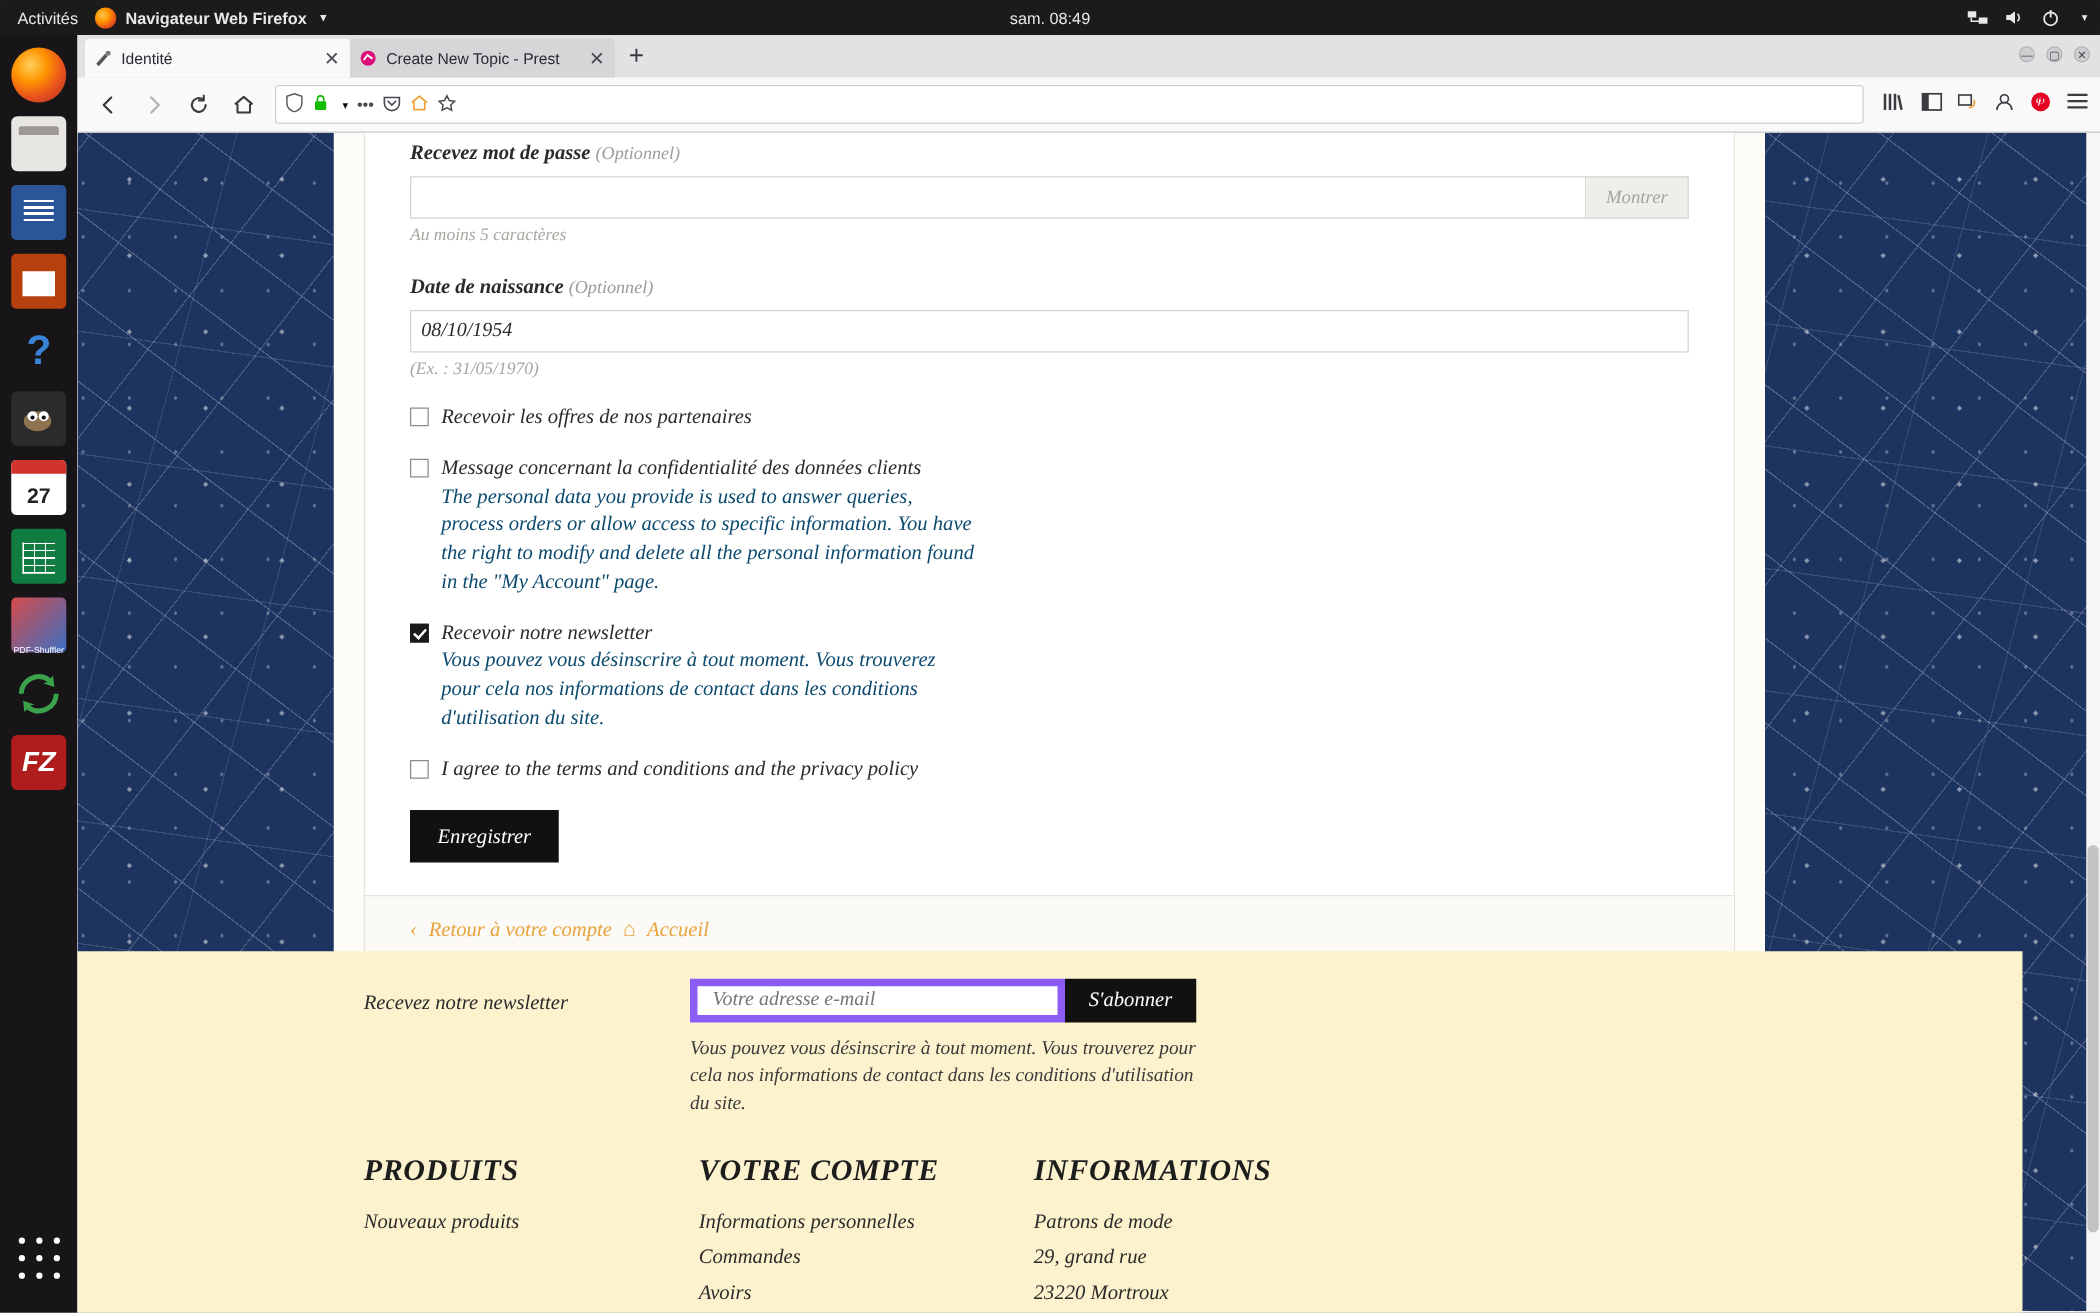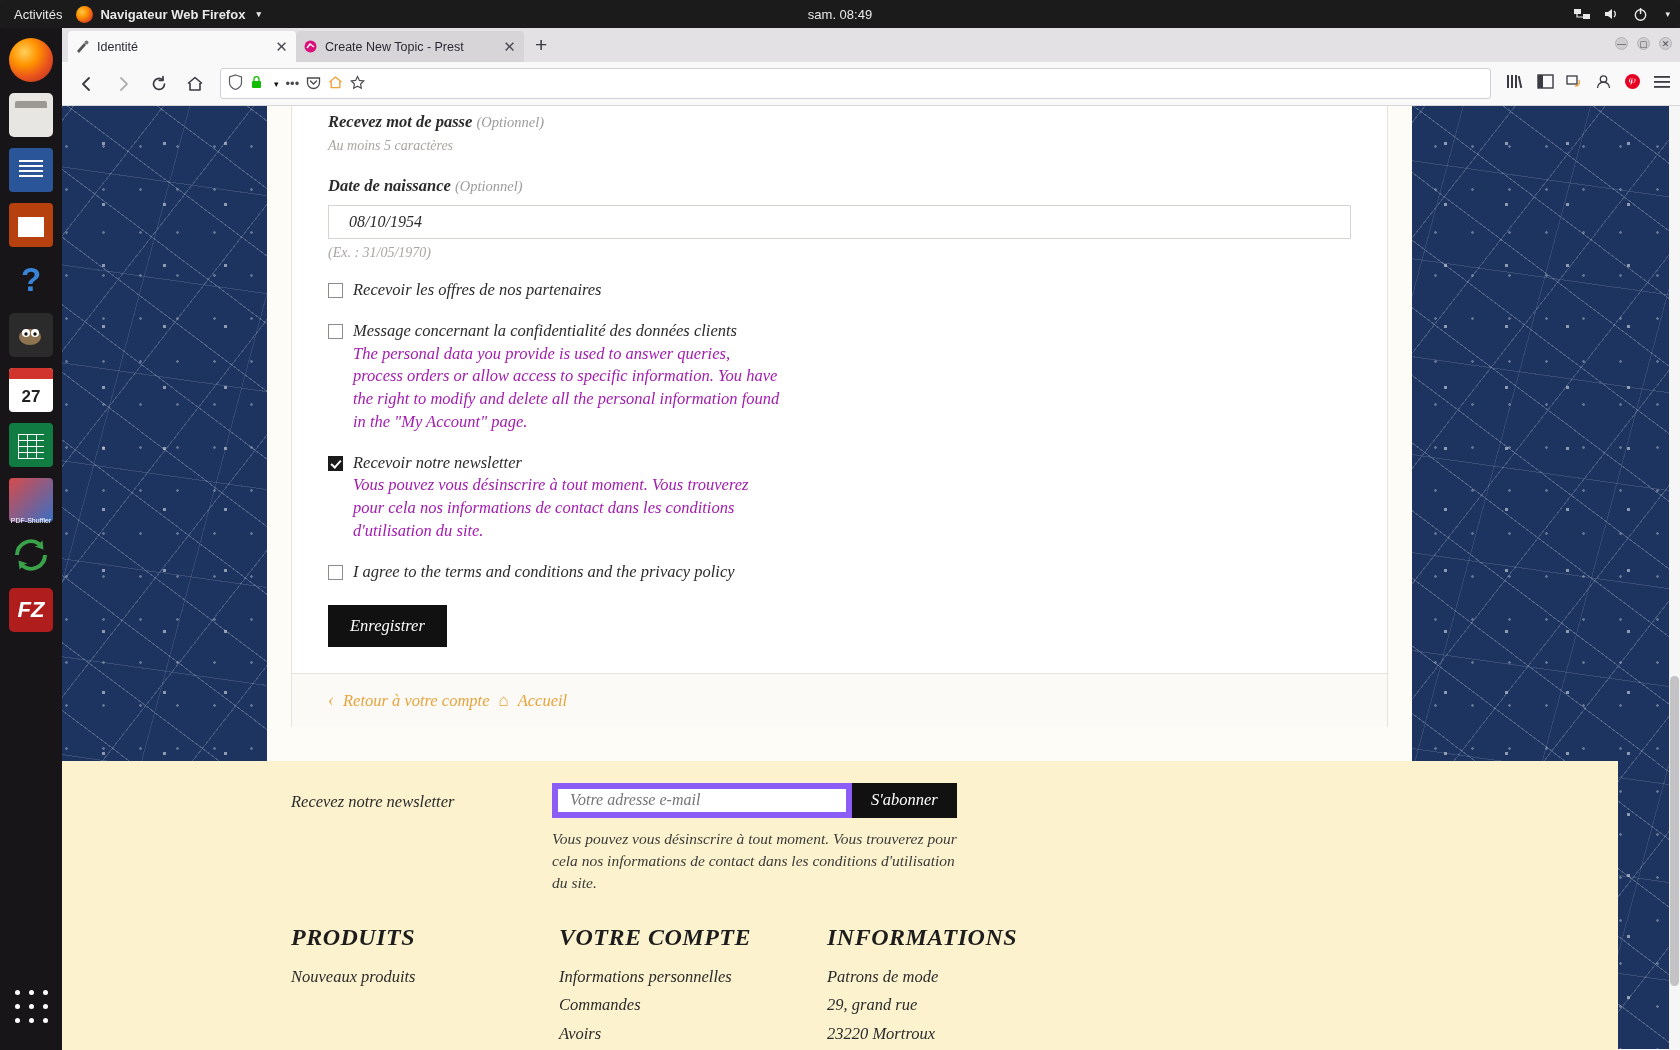--- a/index.html
+++ b/index.html
@@ -75,21 +75,21 @@
   .dock-apps { position: absolute; bottom: 22px; left: 9px; width: 44px; height: 44px; }
   .dock-apps .d { width: 5px; height: 5px; background: #fff; border-radius: 50%; position: absolute; }
 
   
   .ffwin { position: absolute; top: 28px; left: 62px; width: 1618px; height: 1022px;
     background: #f9f9fa; }
 
   .tabbar { height: 34px; background: #e3e1e4; display: flex; align-items: flex-end; position: relative;}
   .wintitle-spacer { width: 6px; }
   .tab {
-    height: 31px; width: 228px; background: #d8d5d9; margin-top: 3px;
+    height: 31px; width: 212px; background: #d8d5d9; margin-top: 3px;
     border-radius: 4px 4px 0 0; display: flex; align-items: center;
     padding: 0 7px; gap: 7px; font-size: 12.5px; color: #2b2a33;
     position: relative;
   }
   .tab.active { background: #f9f9fa; }
   .tab .favicon { width: 15px; height: 15px; flex: 0 0 15px; }
   .tab .tlabel { flex: 1; overflow: hidden; white-space: nowrap; text-overflow: ellipsis; }
   .tab .tclose { font-size: 15px; color: #4a4a52; width: 15px; text-align: center;}
   .newtab { font-size: 21px; color: #3a3a41; padding: 0 11px 2px 11px; line-height: 1; align-self: center; }
   .winbtns { position: absolute; right: 8px; top: 9px; display: flex; gap: 9px; align-items: center;}
@@ -149,40 +149,40 @@
     font-style: italic;
     color: #333;
     padding: 0 36px;
   }
   .fieldlabel { font-size: 16.5px; font-weight: bold; color: #2b2b2b; margin-top: 0; }
   .fieldlabel .opt { font-weight: normal; color: #9b9b9b; font-size: 14.5px; }
   .inputrow { display: flex; margin-top: 9px; }
   .txtinput {
     height: 34px; border: 1px solid #d6d4ce; background: #fff;
     font-family: "Liberation Serif", serif; font-style: italic; font-size: 16px;
-    color: #2b2b2b; padding: 0 20px; flex: 1;
+    color: #2b2b2b; padding: 0 8px; flex: 1;
   }
   .showbtn {
     width: 82px; height: 34px; background: #efeeea; border: 1px solid #d6d4ce; border-left: none;
     color: #a5a39c; font-family: "Liberation Serif", serif; font-style: italic; font-size: 15px;
     display: flex; align-items: center; justify-content: center;
   }
   .hint { font-size: 14px; color: #a8a6a0; margin-top: 6px; }
   .checkrow { display: flex; align-items: flex-start; gap: 10px; margin-top: 18px; }
   .cbox {
     width: 15px; height: 15px; border: 1px solid #8d8b86; background: #fff;
     flex: 0 0 15px; margin-top: 4px; position: relative;
   }
   .cbox.checked { background: #1b1b1b; border-color: #1b1b1b; }
   .cbox.checked::after {
     content: ""; position: absolute; left: 4px; top: 1px; width: 4px; height: 8px;
     border: solid #fff; border-width: 0 2px 2px 0; transform: rotate(42deg);
   }
   .cblabel { font-size: 16.5px; line-height: 1.38; color: #2b2b2b; }
-  .cbsub { font-size: 16.5px; line-height: 1.38; color: #a21caf; max-width: 430px; font-family: Liberation Serif, serif; }
+  .cbsub { font-size: 16.5px; line-height: 1.38; color: #0c4a6e; max-width: 430px; font-family: Liberation Serif, serif; }
   .savebtn {
     margin-top: 22px; background: #111; color: #fff; border: none;
     font-family: "Liberation Serif", serif; font-style: italic; font-size: 16.5px;
     padding: 11px 22px; display: inline-block;
   }
   .formfooter {
     margin-top: 26px; border-top: 1px solid #e6e3da; background: #fbfaf6;
     padding: 16px 36px; display: flex; align-items: center; gap: 9px;
     font-family: "Liberation Serif", serif; font-style: italic; font-size: 16.5px;
   }
@@ -449,20 +449,24 @@
     <div class="pagewrap"></div>
 
     <div class="contentcol">
       <div class="form" style="padding-top:6px;">
 
         
         <div class="fieldlabel">
           <span>Recevez mot de passe</span>
           <span class="opt">(Optionnel)</span>
         </div>
+        <div class="inputrow">
+          <input class="txtinput" type="password" value="" style="">
+          <div class="showbtn">Montrer</div>
+        </div>
         <div class="hint">Au moins 5 caractères</div>
 
         
         <div class="fieldlabel" style="margin-top:22px;">
           <span>Date de naissance</span>
           <span class="opt">(Optionnel)</span>
         </div>
         <div class="inputrow">
           <input class="txtinput" type="text" value="08/10/1954" style="">
         </div>

